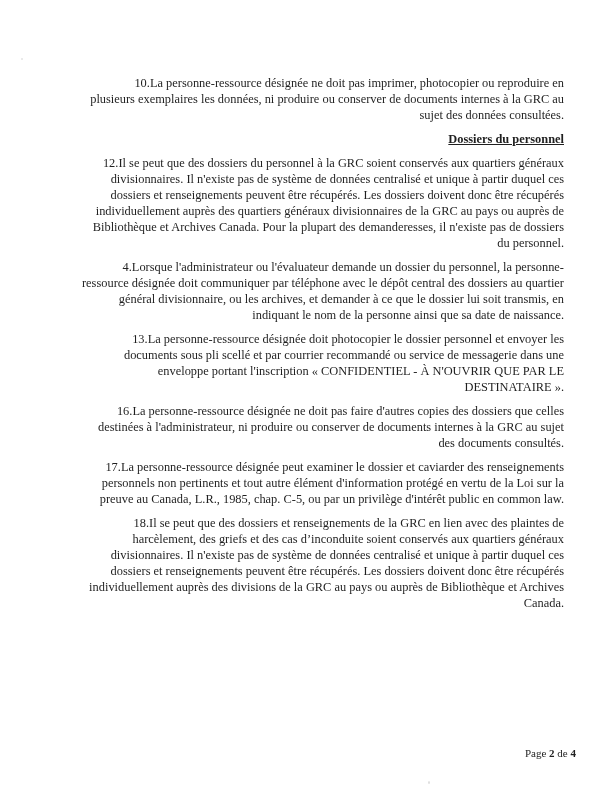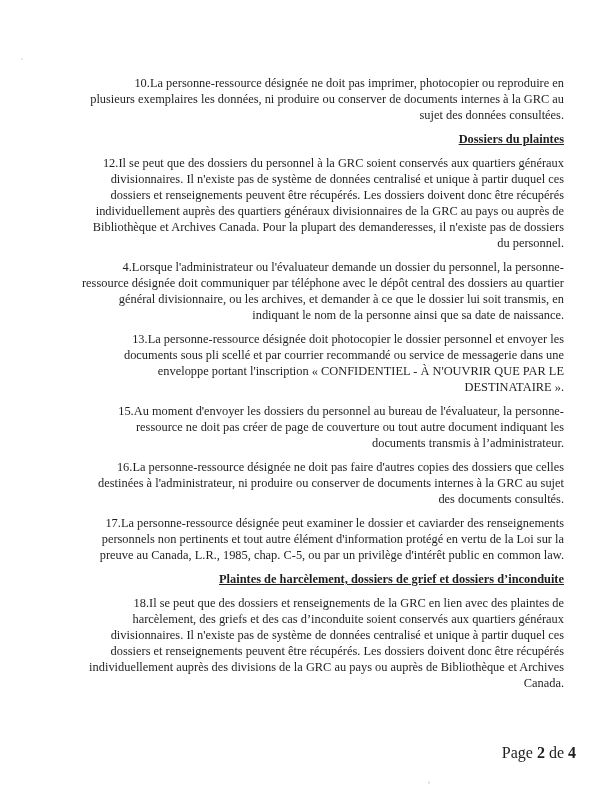--- a/index.html
+++ b/index.html
@@ -40,21 +40,21 @@
     font-weight: bold;
     text-decoration: underline;
     margin: 0 0 8px 0;
   }
   .italic {
   }
   .page-footer {
     position: absolute;
     top: 745px;
     right: 40px;
-    font-size: 16px;
+    font-size: 11px;
     line-height: 16px;
     white-space: pre;
   }
   .bold { font-weight: bold; }
   .speck {
     position: absolute;
     background: #c9c9c9;
     border-radius: 50%;
   }
   .speck-1 { left: 21px; top: 58px; width: 2px; height: 2px; opacity: .5; }
@@ -62,51 +62,47 @@
 </style>
 </head>
 <body>
 
 <div class="doc-body">
 
   <p class="para"><span class="pnum">10.</span><span class="ptext">La personne-ressource désignée ne doit pas imprimer, photocopier ou reproduire en
 plusieurs exemplaires les données, ni produire ou conserver de documents internes à la GRC au
 sujet des données consultées.</span></p>
 
-  <h2 class="heading">Dossiers du plaintes</h2>
+  <h2 class="heading">Dossiers du personnel</h2>
 
   <p class="para"><span class="pnum">12.</span><span class="ptext">Il se peut que des dossiers du personnel à la GRC soient conservés aux quartiers généraux
 divisionnaires. Il n'existe pas de système de données centralisé et unique à partir duquel ces
 dossiers et renseignements peuvent être récupérés. Les dossiers doivent donc être récupérés
 individuellement auprès des quartiers généraux divisionnaires de la GRC au pays ou auprès de
 Bibliothèque et Archives Canada. Pour la plupart des demanderesses, il n'existe pas de dossiers
 du personnel.</span></p>
 
   <p class="para"><span class="pnum">4.</span><span class="ptext">Lorsque l'administrateur ou l'évaluateur demande un dossier du personnel, la personne-
 ressource désignée doit communiquer par téléphone avec le dépôt central des dossiers au quartier
 général divisionnaire, ou les archives, et demander à ce que le dossier lui soit transmis, en
 indiquant le nom de la personne ainsi que sa date de naissance.</span></p>
 
   <p class="para"><span class="pnum">13.</span><span class="ptext">La personne-ressource désignée doit photocopier le dossier personnel et envoyer les
 documents sous pli scellé et par courrier recommandé ou service de messagerie dans une
 enveloppe portant l'inscription « CONFIDENTIEL - À N'OUVRIR QUE PAR LE
 DESTINATAIRE ».</span></p>
 
 
-  <p class="para"><span class="pnum">15.</span><span class="ptext">Au moment d'envoyer les dossiers du personnel au bureau de l'évaluateur, la personne-
-ressource ne doit pas créer de page de couverture ou tout autre document indiquant les
-documents transmis à l’administrateur.</span></p>
 
   <p class="para"><span class="pnum">16.</span><span class="ptext">La personne-ressource désignée ne doit pas faire d'autres copies des dossiers que celles
 destinées à l'administrateur, ni produire ou conserver de documents internes à la GRC au sujet
 des documents consultés.</span></p>
 
   <p class="para"><span class="pnum">17.</span><span class="ptext"><span>La personne-ressource désignée peut examiner le dossier et caviarder des renseignements</span><br><span>personnels non pertinents et tout autre élément d'information protégé en vertu de la </span><span class="italic">Loi sur la</span><br><span class="italic">preuve au Canada</span><span>, L.R., 1985, chap. C-5, ou par un privilège d'intérêt public en common law.</span></span></p>
 
-  <h2 class="heading">Plaintes de harcèlement, dossiers de grief et dossiers d’inconduite</h2>
 
   <p class="para"><span class="pnum">18.</span><span class="ptext">Il se peut que des dossiers et renseignements de la GRC en lien avec des plaintes de
 harcèlement, des griefs et des cas d’inconduite soient conservés aux quartiers généraux
 divisionnaires. Il n'existe pas de système de données centralisé et unique à partir duquel ces
 dossiers et renseignements peuvent être récupérés. Les dossiers doivent donc être récupérés
 individuellement auprès des divisions de la GRC au pays ou auprès de Bibliothèque et Archives
 Canada.</span></p>
 
 </div>
 

